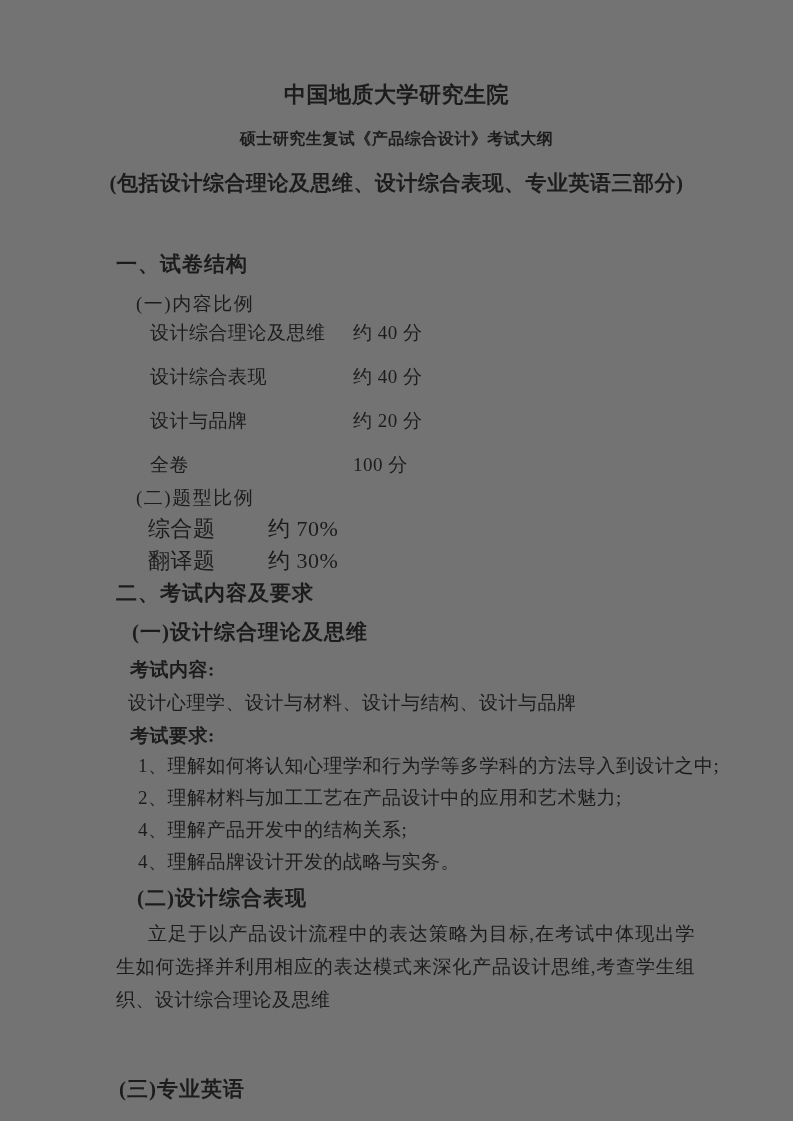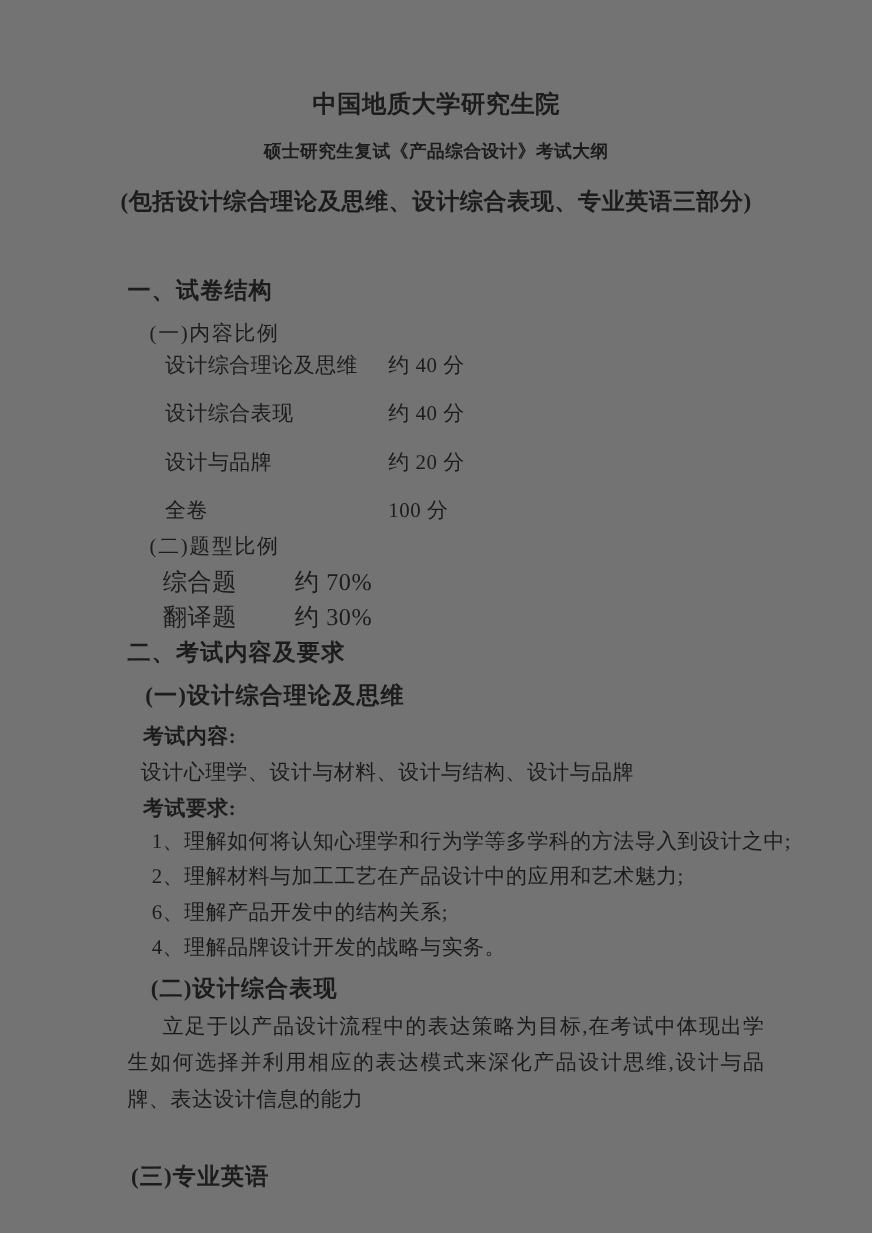--- a/index.html
+++ b/index.html
@@ -34,21 +34,21 @@
   .crow .lab { width: 203px; flex: 0 0 203px; }
   .trow { display: flex; margin: 12px 0 0 148px; font-size: 22px; line-height: 20px; letter-spacing: 0.5px; }
   .trow.first { margin-top: 8px; }
   .trow .lab { width: 120px; flex: 0 0 120px; }
 
   .part-heading {
     margin: 12px 0 0 132px;
     font-size: 21px; font-weight: 700; line-height: 26px; letter-spacing: 1px;
   }
   .part-heading.p2 { margin-top: 12px; margin-left: 137px; }
-  .part-heading.p3 { margin-top: 40px; margin-left: 119px; }
+  .part-heading.p3 { margin-top: 60px; margin-left: 119px; }
 
   .body-label { margin: 14px 0 0 130px; font-size: 19px; font-weight: 700; line-height: 22px; letter-spacing: 0.5px; }
   .body-label.req { margin-top: 11px; }
   .body-text  { margin: 11px 0 0 128px; font-size: 19px; line-height: 22px; letter-spacing: 0.5px; }
   .req-item   { margin: 10px 0 0 138px; font-size: 19px; line-height: 22px; letter-spacing: 0.5px; }
   .req-item.first { margin-top: 8px; }
 
   .paragraph {
     margin: 6px 0 0 116px;
     width: 579px;
@@ -101,21 +101,21 @@
   <div class="sec-heading second">二、考试内容及要求</div>
 
   <div class="part-heading">(一)设计综合理论及思维</div>
 
   <div class="body-label">考试内容:</div>
   <div class="body-text">设计心理学、设计与材料、设计与结构、设计与品牌</div>
   <div class="body-label req">考试要求:</div>
 
   <div class="req-item first">1、理解如何将认知心理学和行为学等多学科的方法导入到设计之中;</div>
   <div class="req-item">2、理解材料与加工工艺在产品设计中的应用和艺术魅力;</div>
-  <div class="req-item">6、理解产品开发中的结构关系;</div>
+  <div class="req-item">4、理解产品开发中的结构关系;</div>
   <div class="req-item">4、理解品牌设计开发的战略与实务。</div>
 
   <div class="part-heading p2">(二)设计综合表现</div>
-  <div class="paragraph">立足于以产品设计流程中的表达策略为目标,在考试中体现出学生如何选择并利用相应的表达模式来深化产品设计思维,设计与品牌、表达设计信息的能力</div>
+  <div class="paragraph">立足于以产品设计流程中的表达策略为目标,在考试中体现出学生如何选择并利用相应的表达模式来深化产品设计思维,考查学生组织、设计综合理论及思维</div>
 
   <div class="part-heading p3">(三)专业英语</div>
 
 </div>
 
 </body></html>

